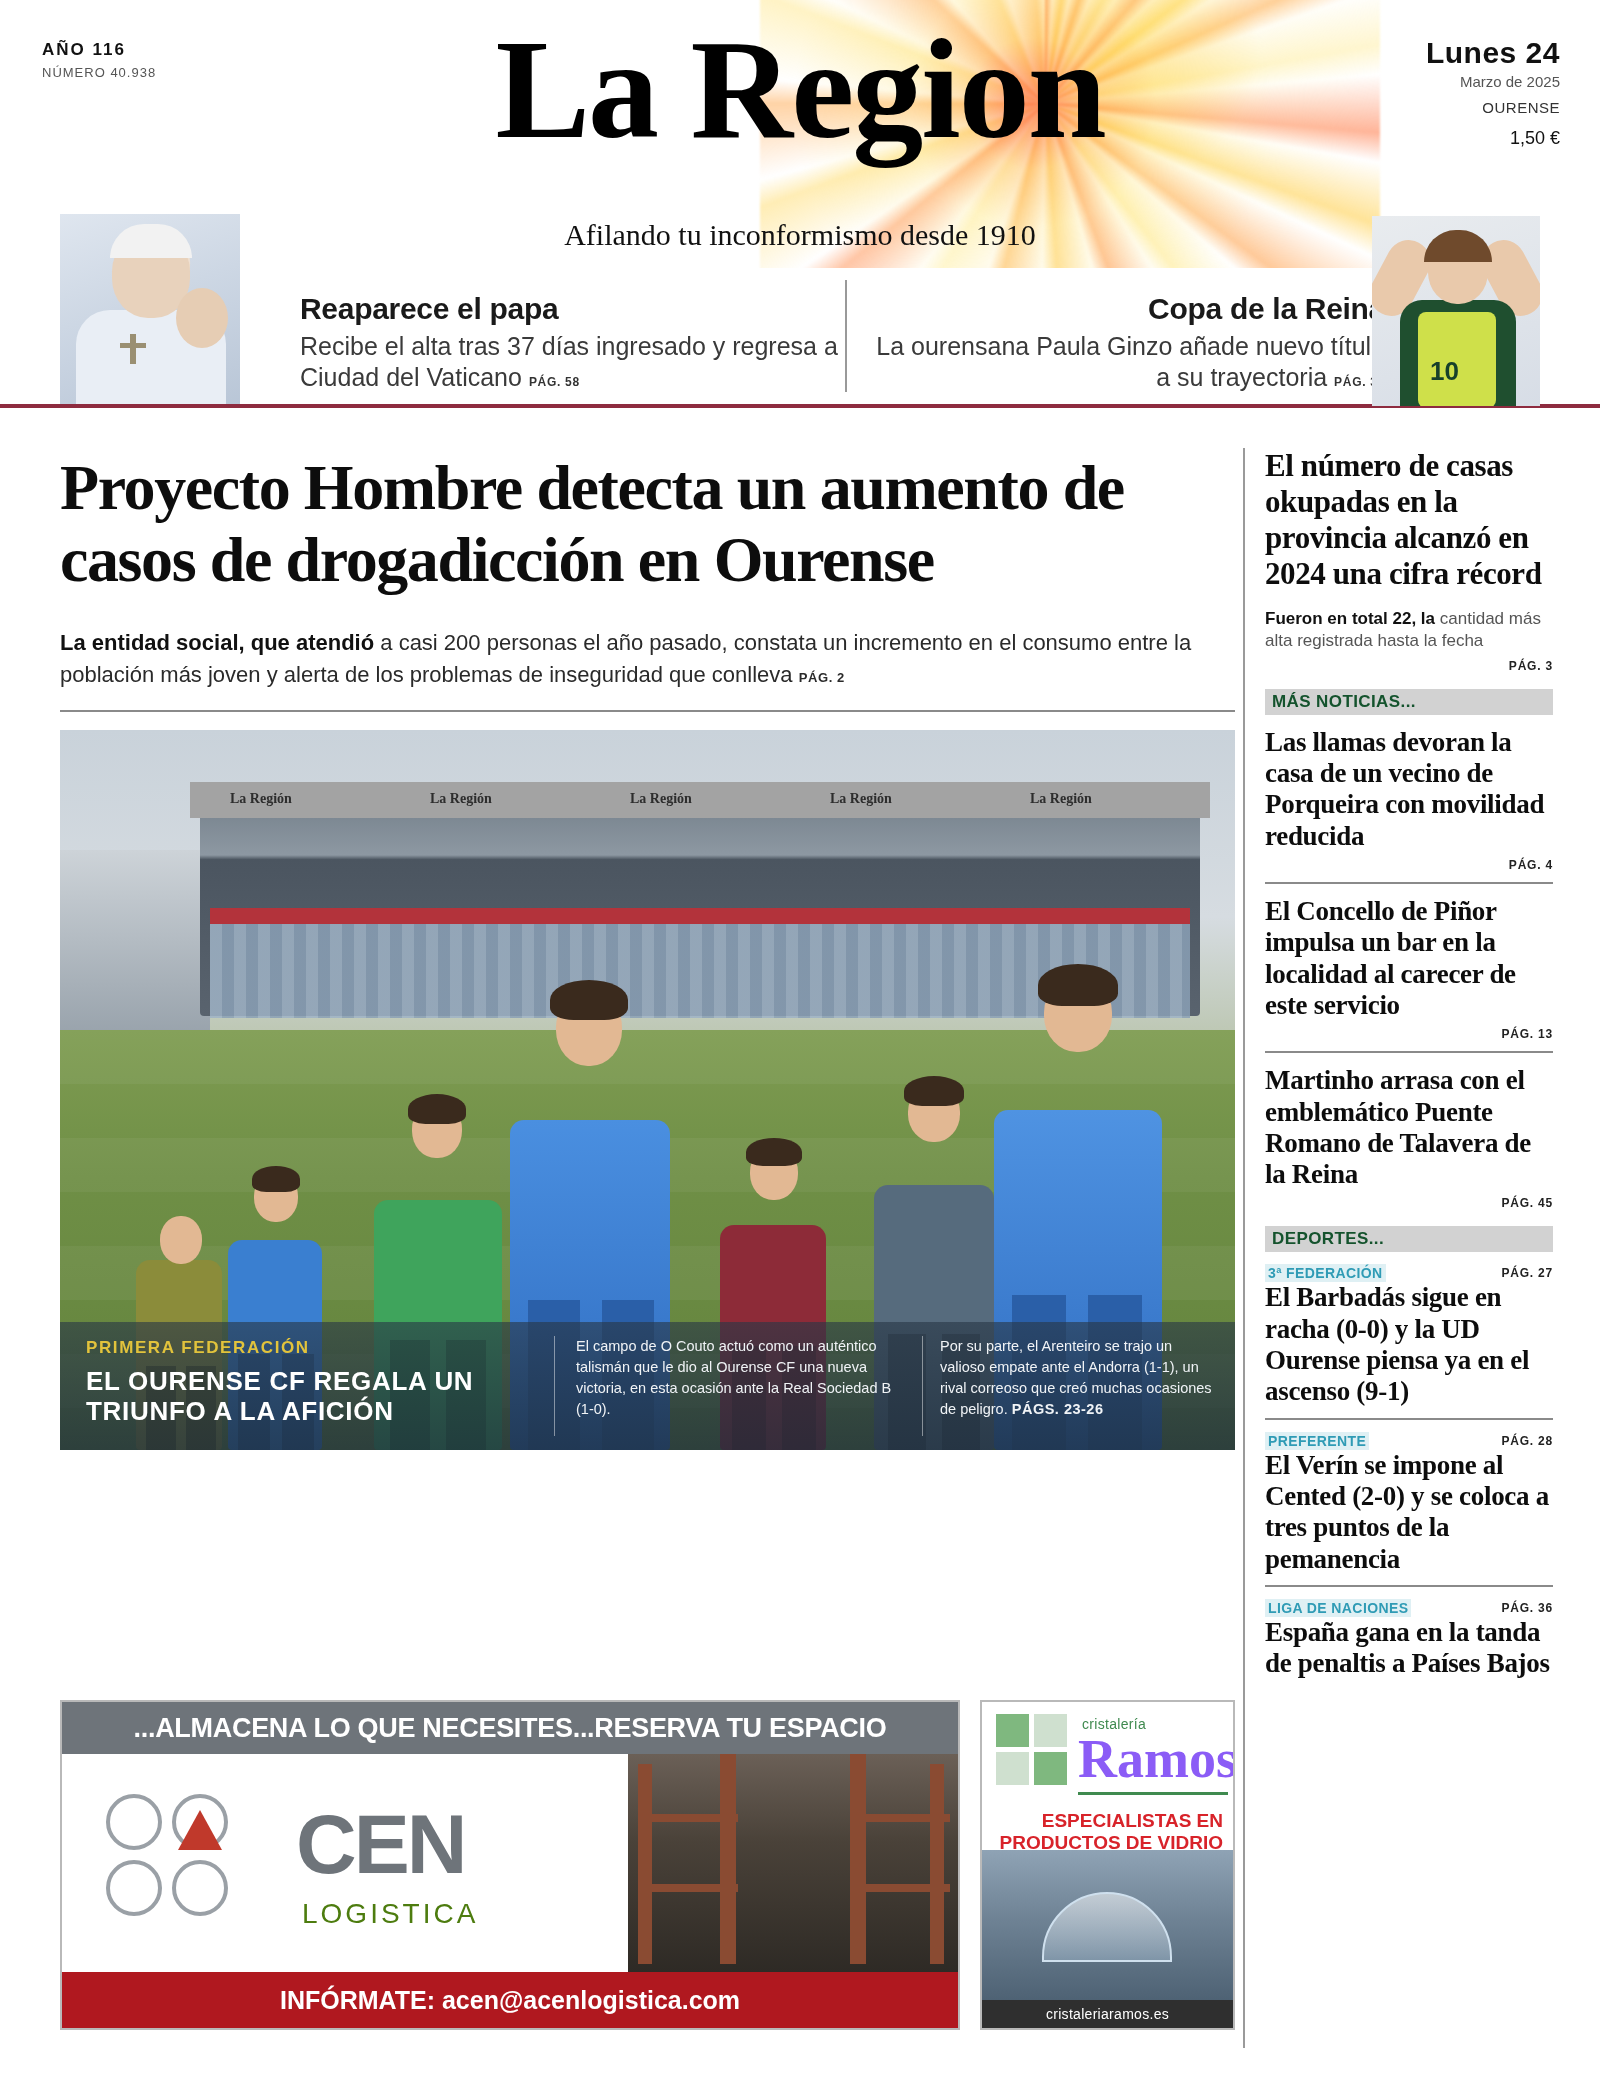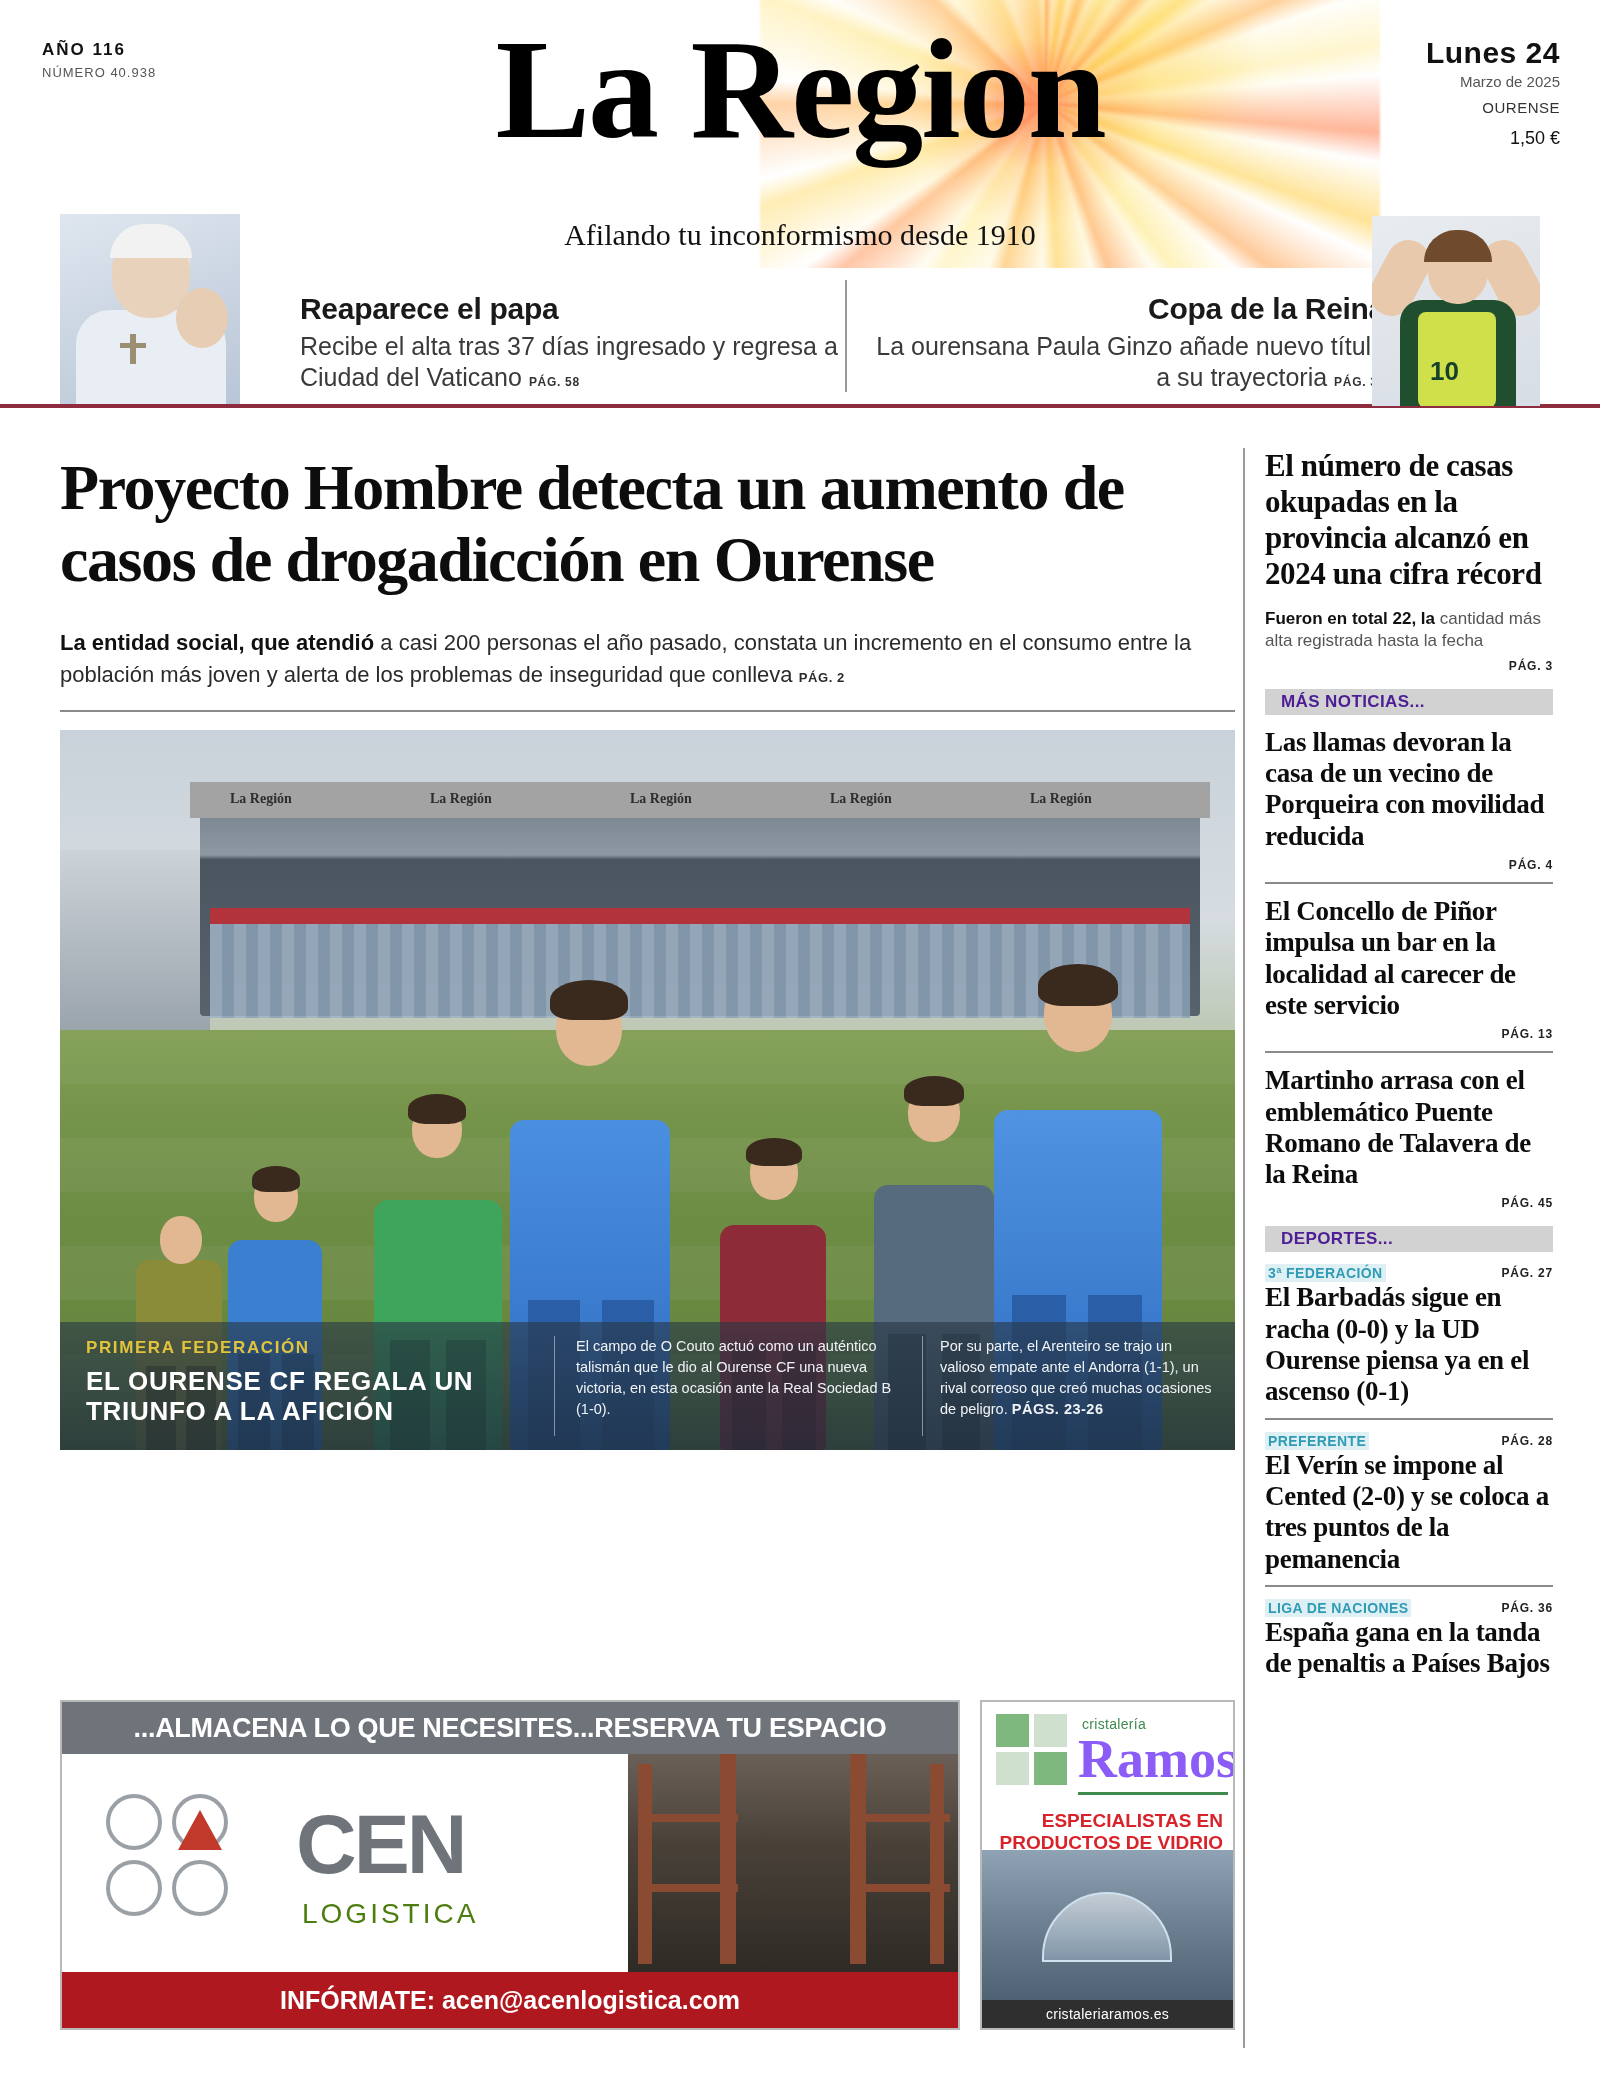--- a/index.html
+++ b/index.html
@@ -213,21 +213,21 @@
 
   
   .side-lead {
     font-family:"Liberation Serif", serif; font-weight:bold; font-size:31px; line-height:1.16;
     color:#0d0d0d; letter-spacing:-.4px;
   }
   .side-sub { margin-top:16px; font-size:17px; line-height:1.32; color:#555; }
   .side-sub b { color:#111; }
   .pg-right { text-align:right; font-size:12px; font-weight:bold; color:#222; letter-spacing:.8px; margin-top:6px;}
   .sec-band { margin-top:16px; height:26px; background:#d2d2d2; display:flex; align-items:center; }
-  .sec-band span { color:#4c1d95; font-size:17px; font-weight:bold; letter-spacing:.4px; padding-left:16px;}
+  .sec-band span { color:#14532d; font-size:17px; font-weight:bold; letter-spacing:.4px; padding-left:7px;}
   .side-item { margin-top:12px; }
   .side-item h4 {
     font-family:"Liberation Serif", serif; font-weight:bold; font-size:27px; line-height:1.16;
     color:#0d0d0d; letter-spacing:-.3px;
   }
   .hr-thin { margin-top:10px; height:2px; background:#8a8a8a; }
   .sub-kicker { display:flex; justify-content:space-between; align-items:center; margin-top:10px; }
   .sub-kicker .kk { background:#dff0f4; color:#2f9bb5; font-size:14px; font-weight:bold; letter-spacing:.4px; padding:1px 3px;}
   .sub-kicker .pp { font-size:12px; font-weight:bold; color:#222; letter-spacing:.8px; }
 </style>
@@ -474,21 +474,21 @@
 
     <div class="sec-band">
       <span>DEPORTES...</span>
     </div>
 
     <div class="side-item">
       <div class="sub-kicker">
         <span class="kk">3ª FEDERACIÓN</span>
         <span class="pp">PÁG. 27</span>
       </div>
-      <h4>El Barbadás sigue en racha (0-0) y la UD Ourense piensa ya en el ascenso (0-1)</h4>
+      <h4>El Barbadás sigue en racha (0-0) y la UD Ourense piensa ya en el ascenso (9-1)</h4>
     </div>
     <div class="hr-thin"></div>
 
     <div class="side-item">
       <div class="sub-kicker">
         <span class="kk">PREFERENTE</span>
         <span class="pp">PÁG. 28</span>
       </div>
       <h4>El Verín se impone al Cented (2-0) y se coloca a tres puntos de la pemanencia</h4>
     </div>

